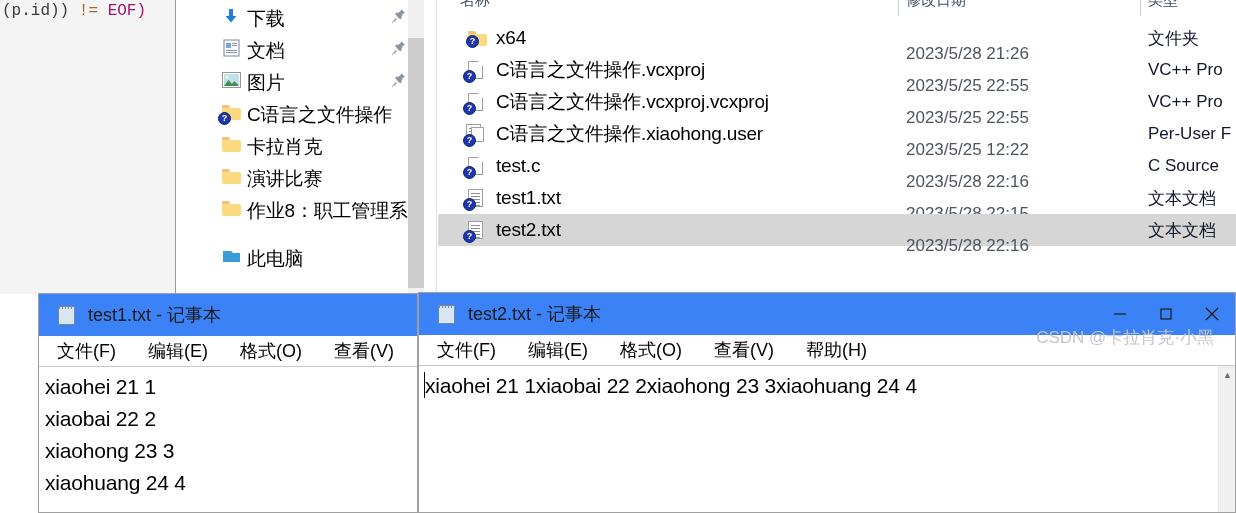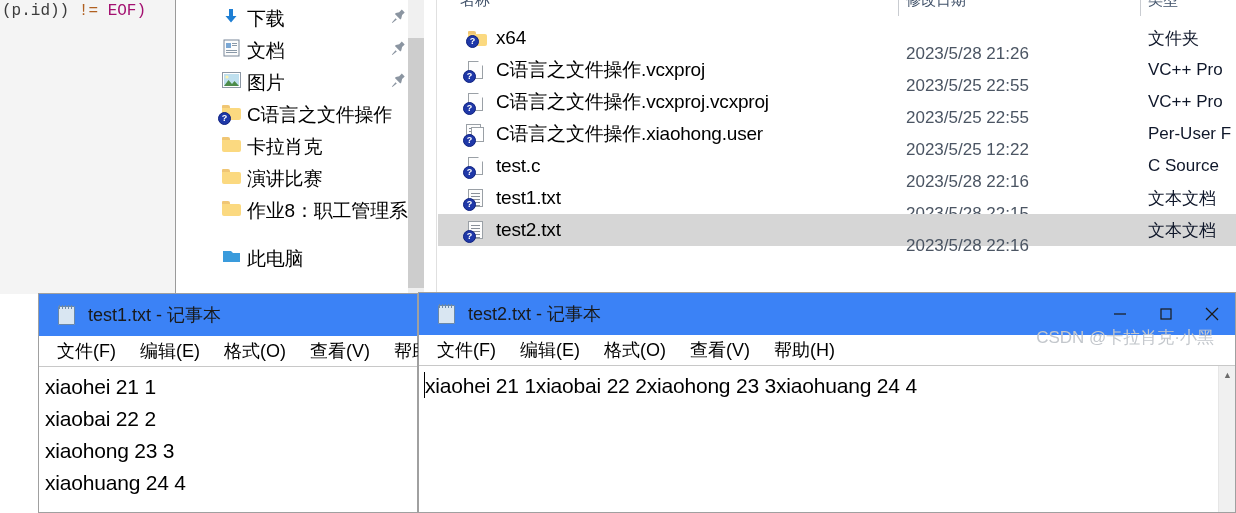--- a/index.html
+++ b/index.html
@@ -160,21 +160,21 @@
   }
   .np-controls {
     position: absolute; right: 0; top: 0; height: 42px; display: flex;
   }
   .np-btn {
     width: 46px; height: 42px; display: flex; align-items: center; justify-content: center;
   }
   .np-btn svg { display: block; }
   .np-menubar {
     height: 30px; display: flex; align-items: center; padding-left: 18px;
-    background: #ffffff; gap: 24px;
+    background: #ffffff; gap: 32px;
   }
   .np-menu-item {
     font-size: 18px; color: #000000; white-space: nowrap;
   }
   .np-content {
     position: relative; background: #ffffff; border-top: 1px solid #c8c8c8;
     overflow: hidden;
   }
   .np-text {
     font-size: 21px; line-height: 32px; color: #000000;

